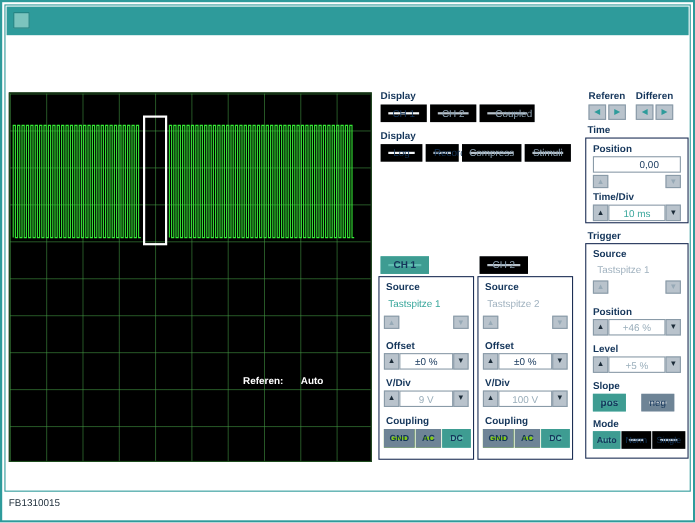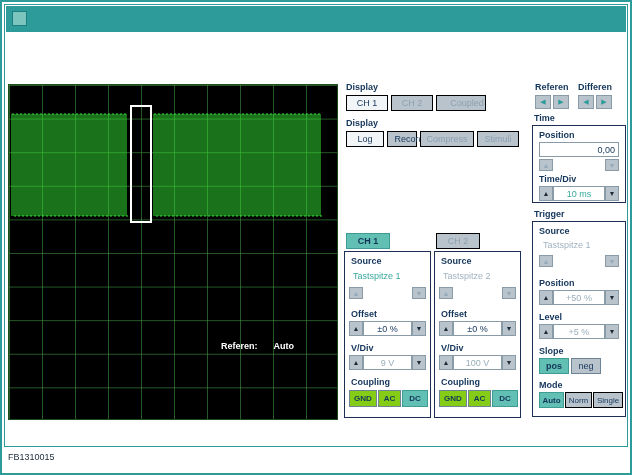--- a/index.html
+++ b/index.html
@@ -9,35 +9,35 @@
            border:2px solid #2E9B9B; overflow:hidden; }
   .frame { position:absolute; left:2px; top:2px; width:624px; height:443px;
            border:1px solid #2E9B9B; }
   .titlebar { position:absolute; left:4px; top:4px; width:620px; height:26px;
               background:#2E9B9B; }
   .titlebar .sq { position:absolute; left:6px; top:5px; width:15px; height:15px;
                   background:#7CC4BE; border:1px solid #1C7F7F; }
   .lbl { position:absolute; font-size:9px; font-weight:bold; color:#14355A; white-space:nowrap; }
   .row { position:absolute; display:flex; gap:3px; }
   .btn { display:flex; align-items:center; justify-content:center; font-size:9px;
-         height:16px; background:#B9C3CC; border:1px solid #000000; color:#14355A; }
+         height:16px; background:#B9C3CC; border:7px solid #000000; color:#14355A; }
   .btn.white { background:#F2F5F7; }
   .btn.teal { background:#62BFB4; border-color:#3E9C92; font-weight:bold; }
   .btn.slate { background:#84cc16; border-color:#6E8496; font-weight:bold; font-size:8px; }
   .btn.dimtext { color:#8CA1B1; }
   .spinrow { position:absolute; display:flex; }
   .spinrow.sb { justify-content:space-between; }
   .spin { width:14px; background:#B9C3CC; border:1px solid #8A9BA8; display:flex;
           align-items:center; justify-content:center; font-size:7px; color:#1B2B38; }
   .spin.dim { color:#96A9B6; }
   .fld { background:#fff; border:1px solid #8A9BA8; display:flex; align-items:center;
          justify-content:center; font-size:9px; color:#14355A; flex:1; }
   .fld.dim { color:#9AAEBB; }
   .fld.tealtxt { color:#3AA79C; }
-  .fld.right { justify-content:flex-end; padding-right:3px; }
+  .fld.right { justify-content:flex-end; padding-right:19px; }
   .panel { position:absolute; border:1px solid #1D2F55; background:#fff; }
   .panel .lbl { font-size:9px; }
   .srcval { position:absolute; font-size:9px; white-space:nowrap; }
   .srcval.teal { color:#3AA79C; }
   .srcval.dim { color:#A2B3C0; }
   #scope { position:absolute; left:6px; top:82px; width:330px; height:336px;
            background-color:#000;
            background-image:
              linear-gradient(to right, rgba(70,160,70,.55) 1px, transparent 1px),
              linear-gradient(to bottom, rgba(70,160,70,.55) 1px, transparent 1px);
@@ -135,37 +135,37 @@
         </div>
       <div class="spin dim" style="height:12px;">
           <span>▼</span>
         </div>
     </div>
     <div class="lbl" style="left:6px; top:56px;">Position</div>
     <div class="spinrow" style="left:6px; top:68px; width:80px; height:15px;">
       <div class="spin">
           <span>▲</span>
         </div>
-      <div class="fld dim">+50 %</div>
+      <div class="fld dim">+46 %</div>
       <div class="spin">
           <span>▼</span>
         </div>
     </div>
     <div class="lbl" style="left:6px; top:90px;">Level</div>
     <div class="spinrow" style="left:6px; top:102px; width:80px; height:15px;">
       <div class="spin">
           <span>▲</span>
         </div>
       <div class="fld dim">+5 %</div>
       <div class="spin">
           <span>▼</span>
         </div>
     </div>
     <div class="lbl" style="left:6px; top:124px;">Slope</div>
-    <div class="row" style="left:6px; top:136px; gap:2px;justify-content:flex-end;">
+    <div class="row" style="left:6px; top:136px; gap:14px;justify-content:flex-end;">
       <div class="btn teal" style="width:30px;">pos</div>
       <div class="btn" style="width:30px; border-color:#6E8496;">neg</div>
     </div>
     <div class="lbl" style="left:6px; top:158px;">Mode</div>
     <div class="row" style="left:6px; top:170px; gap:1px;">
       <div class="btn teal" style="width:25px; font-size:8px;">Auto</div>
       <div class="btn" style="width:27px; font-size:8px;">Norm</div>
       <div class="btn" style="width:30px; font-size:8px;">Single</div>
     </div>
   </div>

